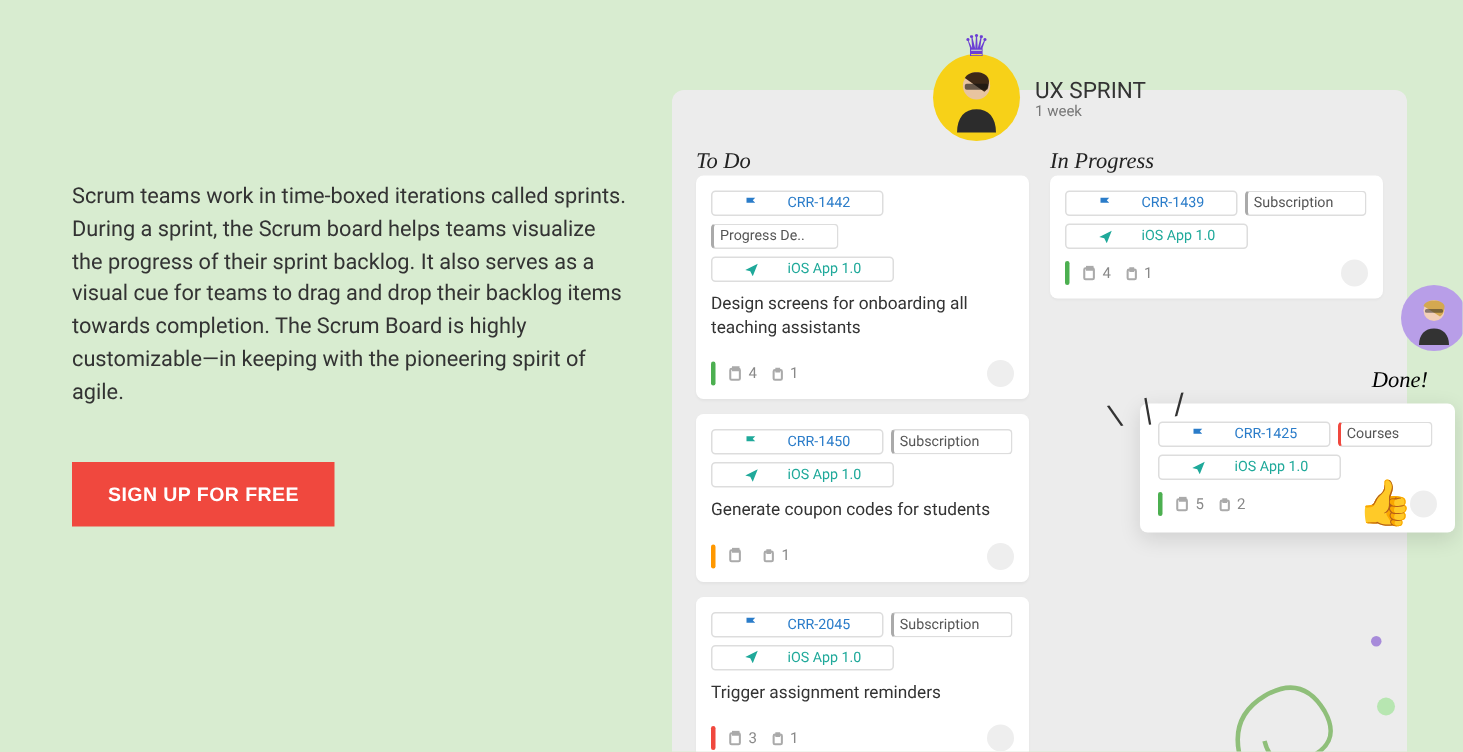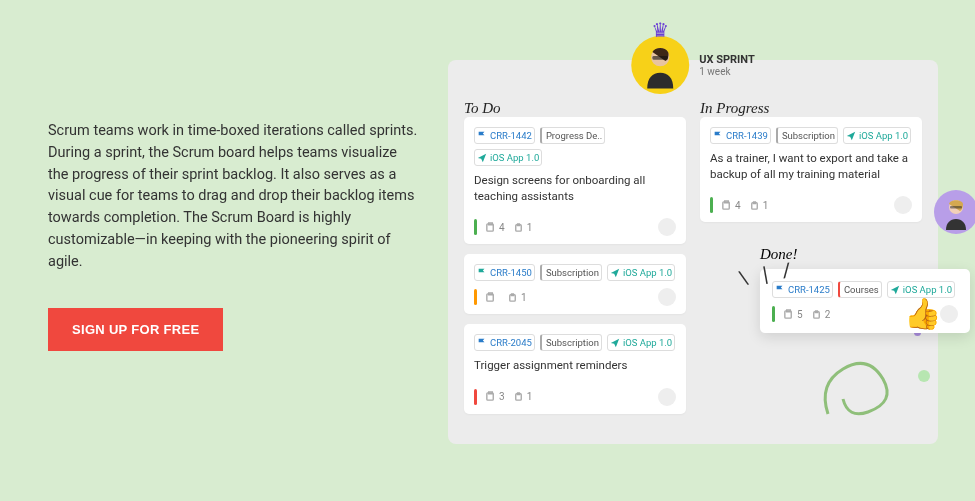--- a/index.html
+++ b/index.html
@@ -10,46 +10,46 @@
 .desc{font-size:14.5px;color:#333;line-height:1.5;margin-bottom:36px}
 .cta{display:inline-block;background:#f0483e;color:#ffffff;font-size:13px;font-weight:700;padding:14px 24px;letter-spacing:.3px;cursor:pointer;border:none}
 .right{flex:1;position:relative}
 .board{background:#ececec;border-radius:8px;padding:20px 16px;width:490px;position:relative}
 .sprint-header{position:absolute;top:-24px;left:50%;transform:translateX(-50%);display:flex;align-items:center;gap:10px;z-index:5}
 .avatar-wrap{position:relative}
 .crown{position:absolute;top:-18px;left:50%;transform:translateX(-50%);font-size:20px;color:#6b3fd4}
 .avatar-main{width:58px;height:58px;border-radius:50%;background:#f7d118;display:flex;align-items:center;justify-content:center;overflow:hidden}
 .avatar-main svg{width:52px;height:52px}
 .sprint-meta{font-size:10px}
-.sprint-name{font-weight:700;color:#333;font-size:11px}
+.sprint-name{font-weight:400;color:#333;font-size:15px}
 .sprint-dur{color:#777;font-size:10px}
 .cols{display:flex;gap:14px;margin-top:20px}
 .col{flex:1}
 .col-title{font-family:'Comic Sans MS',cursive;font-style:italic;font-size:15px;color:#222;}
 .card{background:#fff;border-radius:5px;padding:10px 10px 8px;margin-bottom:10px;box-shadow:0 1px 2px rgba(0,0,0,.04);position:relative}
 .tags{display:flex;gap:5px;flex-wrap:wrap;margin-bottom:7px}
-.tag{display:inline-flex;align-items:center;gap:3px;border:1px solid #ddd;border-radius:3px;padding:2px 2px;font-size:9.5px;color:#555;background:#fff}
+.tag{display:inline-flex;align-items:center;gap:19px;border:1px solid #ddd;border-radius:3px;padding:2px 21px;font-size:9.5px;color:#555;background:#fff}
 .tag.id{color:#2a7cc9}
 .flag-icon{width:10px;height:10px;fill:#2a7cc9}
 .flag-icon.teal{fill:#1fa99a}
 .tag.cat{border-left:2px solid #f0483e;padding-left:4px}
 .tag.cat.gray{border-left-color:#aaa}
 .tag.app{color:#1fa99a}
 .plane{width:10px;height:10px;fill:#1fa99a;display:inline-block}
 .card-text{font-size:11.5px;color:#333;line-height:1.35;margin-bottom:14px}
 .card-foot{display:flex;align-items:center;gap:8px}
 .bar{width:3px;height:16px;border-radius:2px}
 .bar.g{background:#4caf50}
 .bar.o{background:#ff9800}
 .bar.r{background:#f0483e}
 .mini{display:flex;align-items:center;gap:3px;font-size:10px;color:#888}
 .mini svg{width:11px;height:11px;stroke:#aaa;fill:none;stroke-width:1.5}
 .circ{width:18px;height:18px;border-radius:50%;background:#eee;margin-left:auto}
 .done-wrap{position:absolute;right:-32px;top:186px;z-index:6}
-.done-label{font-family:'Comic Sans MS',cursive;font-style:italic;font-size:15px;margin-bottom:6px;padding-right:18px}
+.done-label{font-family:'Comic Sans MS',cursive;font-style:italic;font-size:15px;text-align:right;margin-bottom:6px;padding-right:18px}
 .done-card{background:#fff;border-radius:5px;padding:12px 12px 10px;width:210px;box-shadow:0 4px 14px rgba(0,0,0,.12);position:relative}
 .spark{position:absolute;left:-22px;top:-6px;font-family:monospace;font-size:18px;color:#333;transform:rotate(-10deg)}
 .avatar-small{position:absolute;right:-40px;top:130px;width:44px;height:44px;border-radius:50%;background:#b89ee8;display:flex;align-items:center;justify-content:center;z-index:4;overflow:hidden}
 .avatar-small svg{width:40px;height:40px}
 .thumbs{position:absolute;right:28px;bottom:2px;font-size:30px;z-index:7}
 .dot1{position:absolute;width:7px;height:7px;border-radius:50%;background:#a78bda;left:466px;bottom:108px}
 .dot2{position:absolute;width:12px;height:12px;border-radius:50%;background:#b7e6b1;left:470px;bottom:62px}
 .swirl{position:absolute;right:40px;bottom:10px;width:90px;height:90px;z-index:1}
 </style>
 </head>
@@ -131,20 +131,21 @@
                   <span>CRR-1450</span>
                 </span>
               <span class="tag cat gray">Subscription</span>
               <span class="tag app">
                   <svg class="plane" viewBox="0 0 12 12">
                     <path d="M1 6l10-5-4 10-2-4z"></path>
                   </svg>
                   <span>iOS App 1.0</span>
                 </span>
             </div>
+            <div class="card-text">Generate coupon codes for students</div>
             <div class="card-foot">
               <span class="bar o"></span>
               <span class="mini">
                   <svg viewBox="0 0 12 12">
                     <rect x="2" y="2" width="7" height="8" rx="1"></rect>
                     <path d="M4 1h4v2H4z"></path>
                   </svg>
                   <span></span>
                 </span>
               <span class="mini">
@@ -208,21 +209,20 @@
                   <span>CRR-1439</span>
                 </span>
               <span class="tag cat gray">Subscription</span>
               <span class="tag app">
                   <svg class="plane" viewBox="0 0 12 12">
                     <path d="M1 6l10-5-4 10-2-4z"></path>
                   </svg>
                   <span>iOS App 1.0</span>
                 </span>
             </div>
-            <div class="card-text">As a trainer, I want to export and take a backup of all my training material</div>
             <div class="card-foot">
               <span class="bar g"></span>
               <span class="mini">
                   <svg viewBox="0 0 12 12">
                     <rect x="2" y="2" width="7" height="8" rx="1"></rect>
                     <path d="M4 1h4v2H4z"></path>
                   </svg>
                   <span>4</span>
                 </span>
               <span class="mini">

